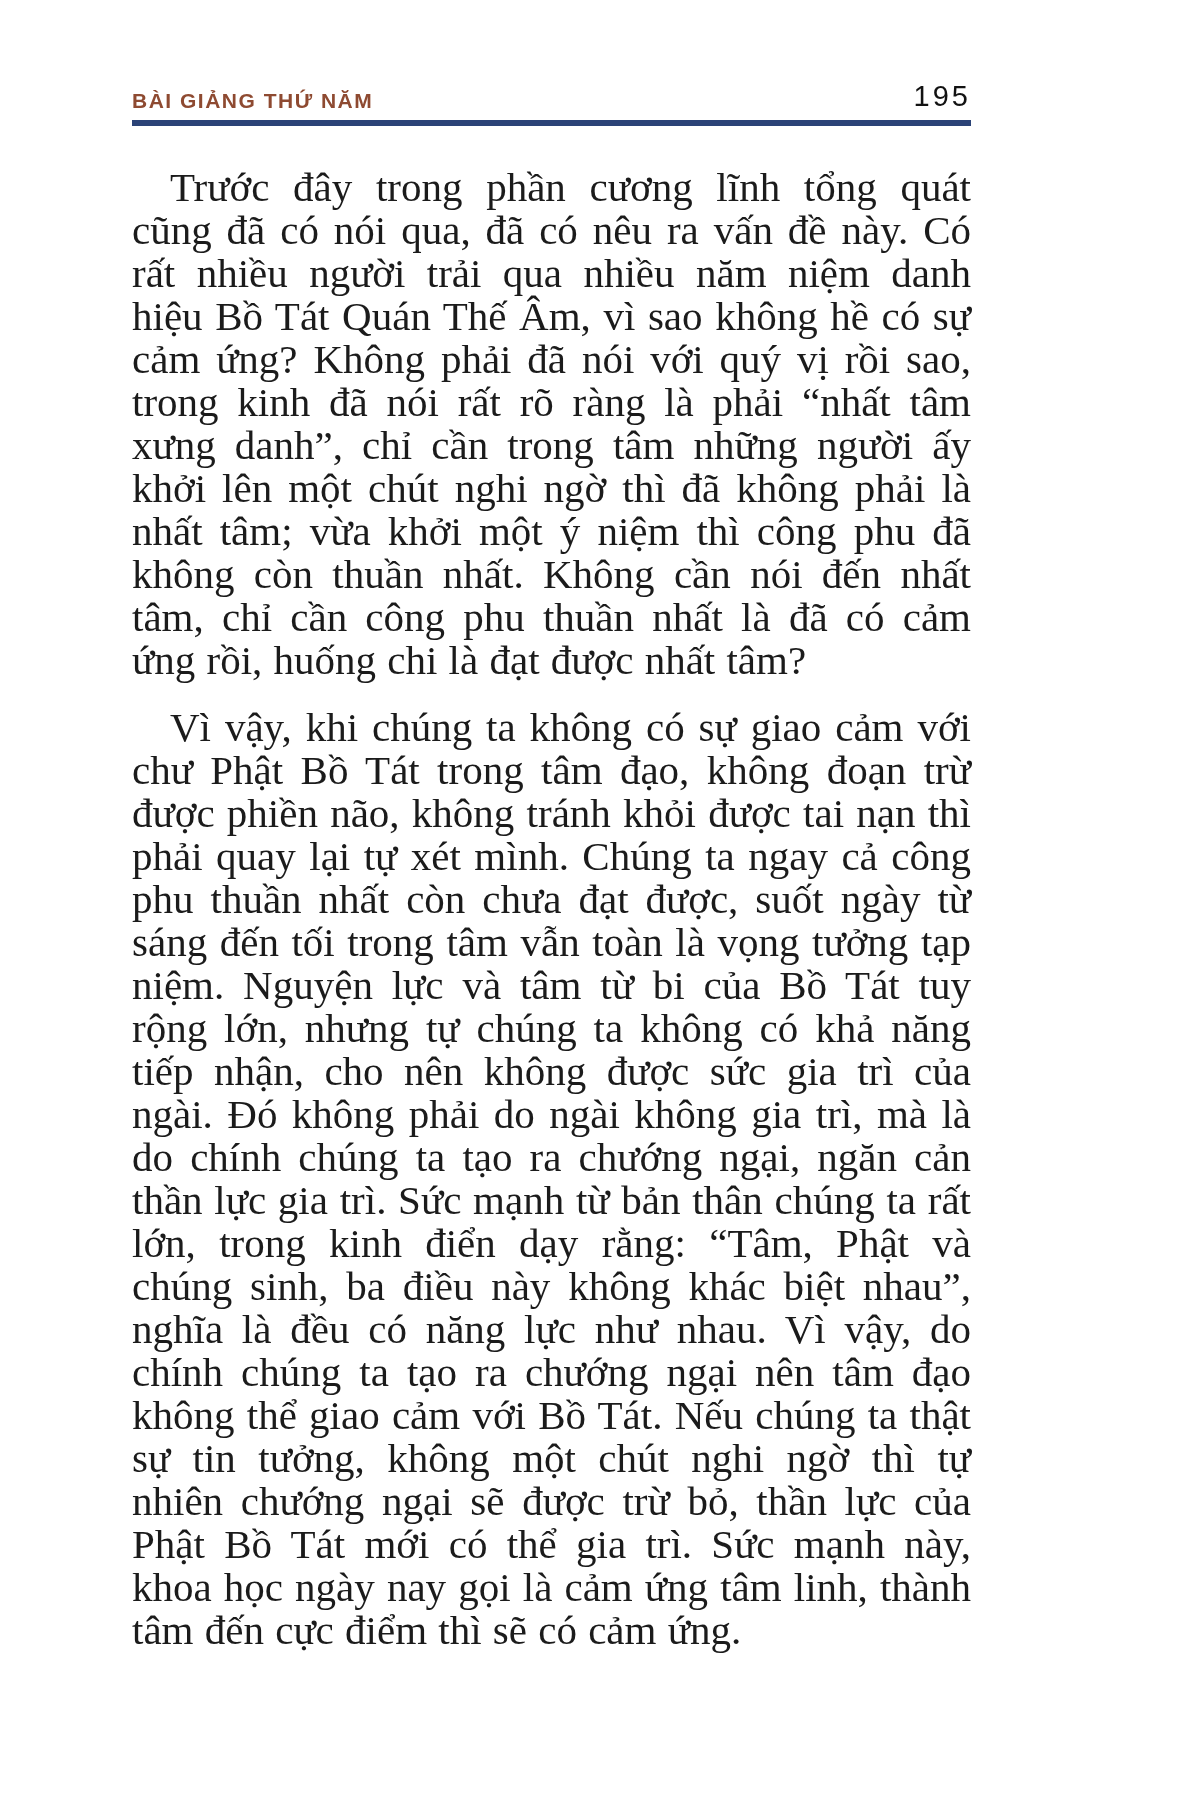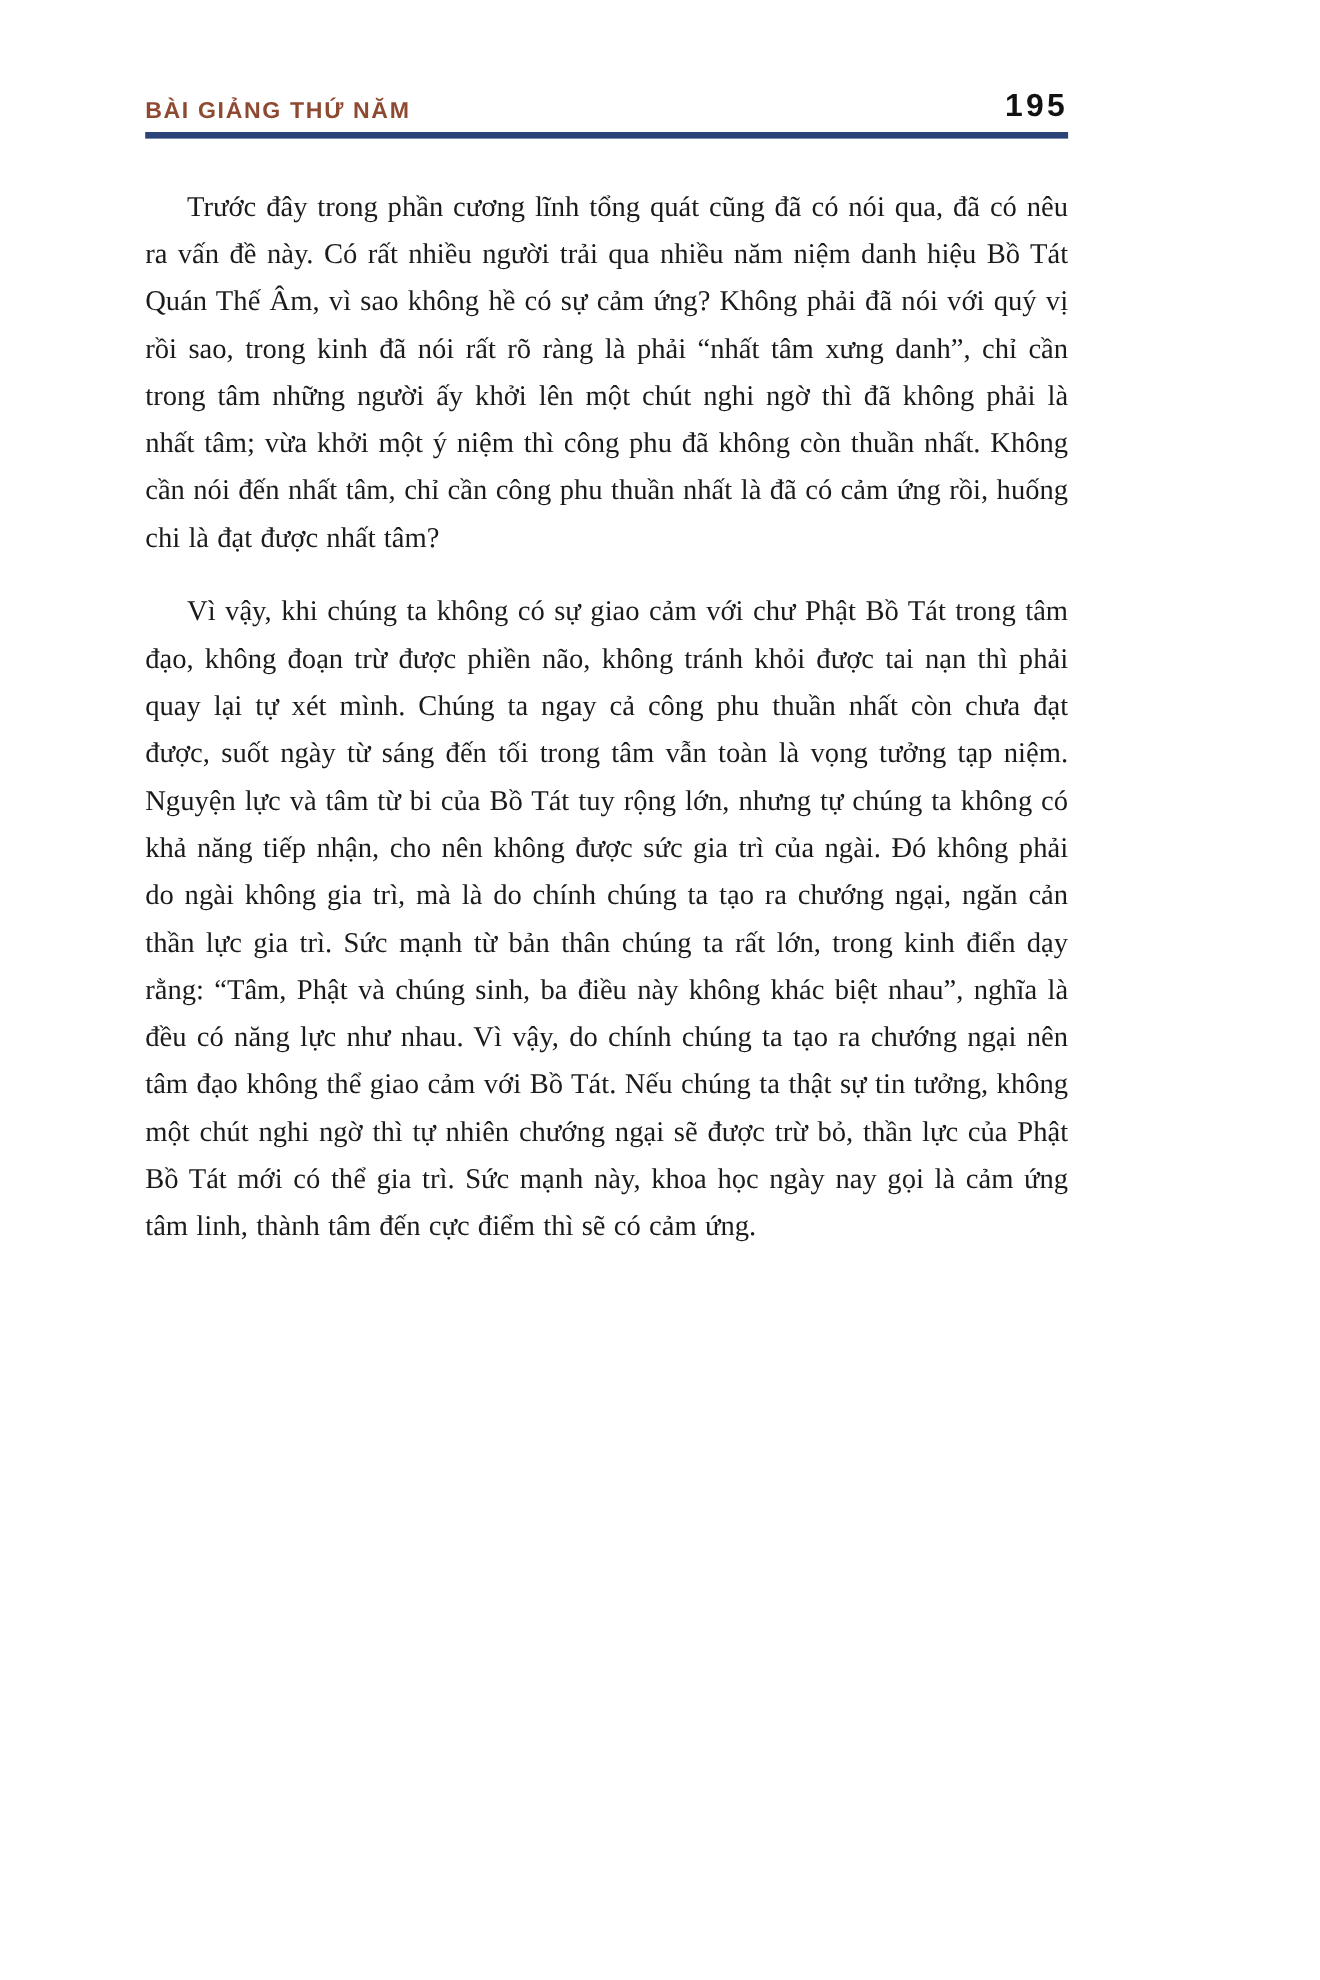--- a/index.html
+++ b/index.html
@@ -29,32 +29,32 @@
   .running-title {
     font-family: "Liberation Sans", "DejaVu Sans", sans-serif;
     font-weight: bold;
     font-size: 21px;
     letter-spacing: 1.5px;
     color: #8e4a31;
     line-height: 1;
   }
   .page-number {
     font-family: "Liberation Sans", "DejaVu Sans", sans-serif;
-    font-weight: bold;
+    font-weight: normal;
     font-size: 29px;
     letter-spacing: 3px;
     color: #121212;
     line-height: 1;
   }
   .body-text {
     margin-top: 40px;
   }
   .body-text p {
     margin: 0 0 24px 0;
-    font-size: 26px;
+    font-size: 41px;
     line-height: 43px;
     text-align: justify;
     text-indent: 38px;
     word-spacing: 1px;
   }
 </style>
 </head>
 <body>
 
 <div class="page">

